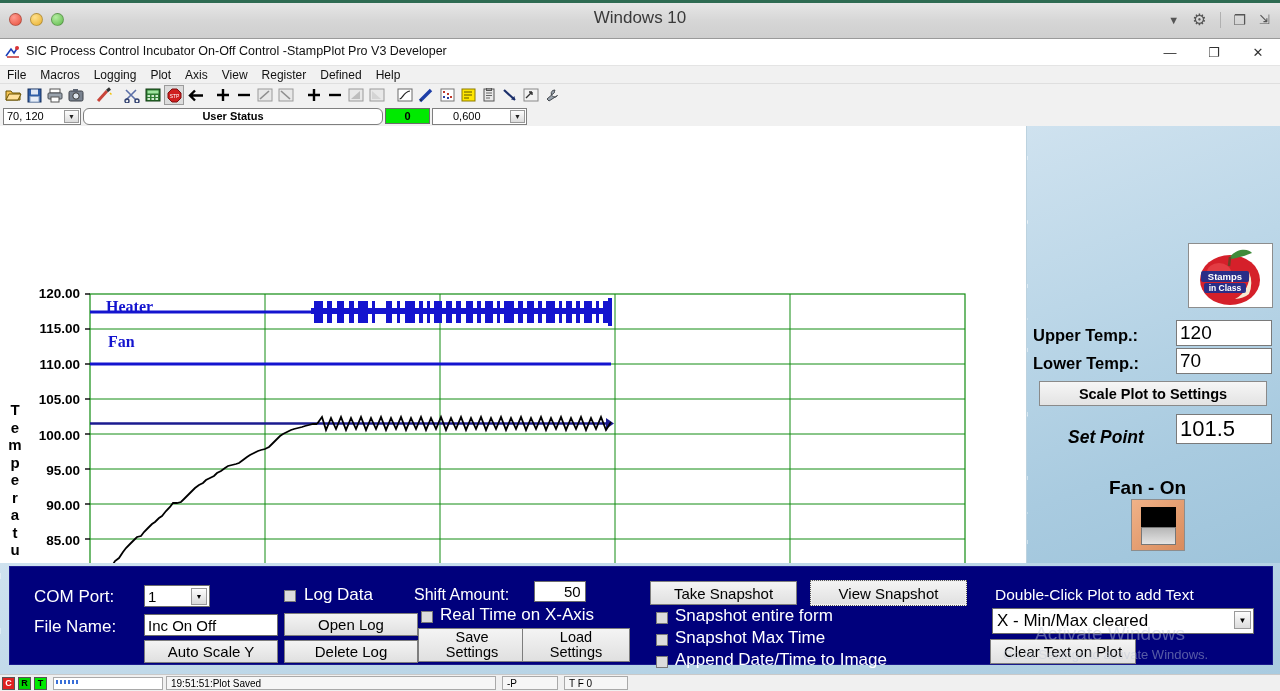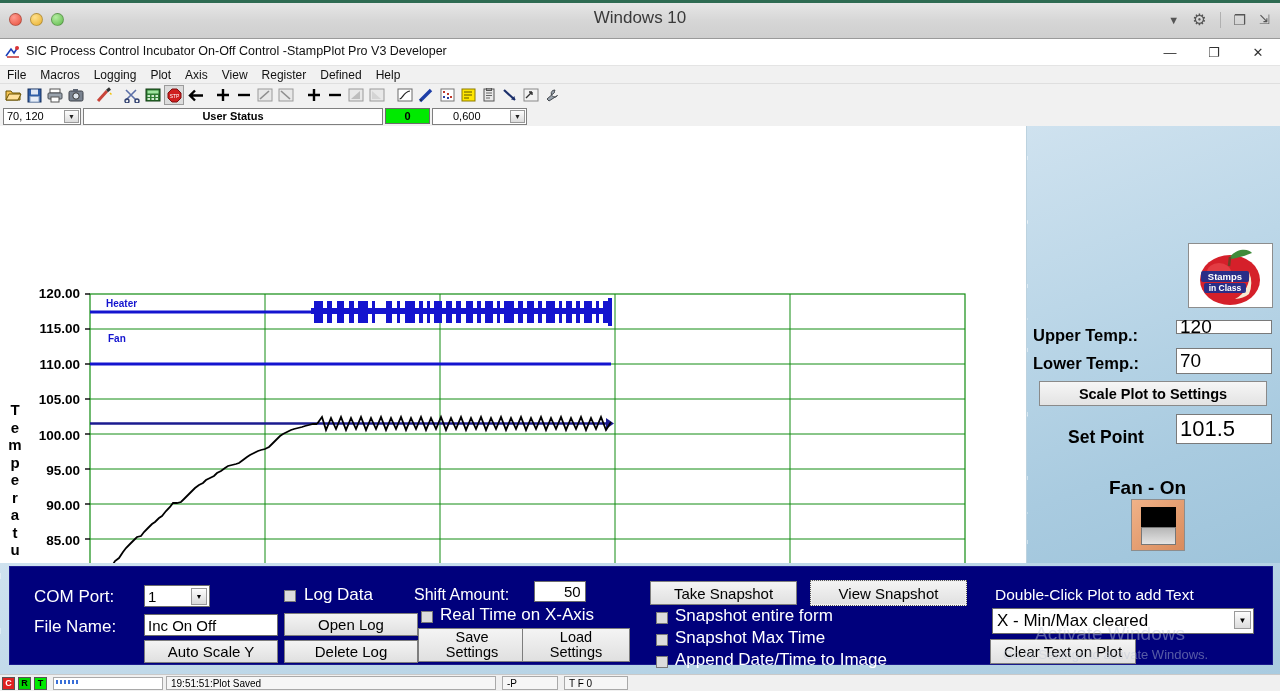--- a/index.html
+++ b/index.html
@@ -85,21 +85,21 @@
   }
 
   .yaxis-title { position:absolute; left:4px; top:275px; width:22px; text-align:center;
                  font-size:15px; font-weight:bold; color:#000; line-height:17.5px; }
 
   .ylab { position:absolute; right:0; font-size:13.5px; font-weight:bold; color:#000;
           text-align:right; white-space:nowrap; }
   .xlab { position:absolute; font-size:13.5px; font-weight:bold; color:#000; text-align:center; }
   .xaxis-title { position:absolute; font-size:16px; font-weight:bold; color:#000; }
 
-  .series-label { position:absolute; font-size:10px; font-weight:bold; color:#1414cf; }
+  .series-label { position:absolute; font-size:16px; font-weight:bold; color:#1414cf;font-family:Liberation Serif, serif; }
 
   
   .logo-box { position:absolute; left:1188px; top:117px; width:85px; height:65px;
               background:#fff; border:1px solid #8d8d8d; overflow:hidden; }
   .sp-label { position:absolute; font-weight:bold; color:#000; white-space:nowrap; }
   .sp-input { position:absolute; background:#fff; border:1px solid #7a7a7a; color:#000;
               display:flex; align-items:center; padding-left:3px; }
   .sp-btn { position:absolute; background:linear-gradient(#f6f6f6,#e3e3e3);
             border:1px solid #8a8a8a; display:flex; align-items:center; justify-content:center;
             font-weight:bold; color:#000; }
@@ -367,21 +367,21 @@
             <path d="M10 2 a3.5 3.5 0 1 0 2.5 5.5 L4 13 L2 11 L9.5 4.5 A3.5 3.5 0 0 1 10 2z" fill="#9aa3ad" stroke="#44494f"></path>
           </svg>
       </div>
     </div>
 
     <div class="row2">
       <div class="combo" style="width:78px;">
         <span>70, 120</span>
         <span class="arrow">▼</span>
       </div>
-      <div class="statusbox" style="max-width:300px;">User Status</div>
+      <div class="statusbox" style="max-width:300px;border-radius:6px;">User Status</div>
       <div class="greenbox">0</div>
       <div class="combo" style="width:95px;padding-left:20px;">
         <span>0,600</span>
         <span class="arrow">▼</span>
       </div>
     </div>
 
     <div class="content">
 
       <div class="plot-area">
@@ -534,28 +534,28 @@
           <path d="M41 13 L40 22" stroke="#6b4226" stroke-width="2.5"></path>
           <path d="M60 28 a16 22 0 0 1 0 22 a20 14 0 0 1 -14 5 a26 26 0 0 0 14 -27z" fill="#f6ead2"></path>
           <rect x="12" y="27" width="48" height="11" rx="2" fill="#1b2f8f" opacity=".92"></rect>
           <text x="36" y="36" font-size="9.5" font-weight="bold" fill="#ffffff" text-anchor="middle" font-family="sans-serif">Stamps</text>
           <rect x="15" y="39" width="42" height="10" rx="2" fill="#1b2f8f" opacity=".92"></rect>
           <text x="36" y="47" font-size="8.5" font-weight="bold" fill="#ffffff" text-anchor="middle" font-family="sans-serif">in Class</text>
         </svg>
       </div>
 
       <div class="sp-label" style="left:1033px; top:200px; font-size:16.5px;">Upper Temp.:</div>
-      <div class="sp-input" style="left:1176px; top:194px; width:96px; height:14px; font-size:19px;">120</div>
+      <div class="sp-input" style="left:1176px; top:194px; width:96px; height:26px; font-size:19px;">120</div>
 
       <div class="sp-label" style="left:1033px; top:228px; font-size:16.5px;">Lower Temp.:</div>
       <div class="sp-input" style="left:1176px; top:222px; width:96px; height:26px; font-size:19px;">70</div>
 
       <div class="sp-btn" style="left:1039px; top:255px; width:228px; height:25px; font-size:14.5px;">Scale Plot to Settings</div>
 
-      <div class="sp-label" style="left:1068px; top:301px; font-size:17.5px;">Set Point</div>
+      <div class="sp-label" style="left:1068px; top:301px; font-size:17.5px;font-style:italic;">Set Point</div>
       <div class="sp-input" style="left:1176px; top:288px; width:96px; height:30px; font-size:22px;">101.5</div>
 
       <div class="sp-label" style="left:1109px; top:351px; font-size:19px;">Fan - On</div>
       <div class="fan-switch">
         <div class="inner-top"></div>
         <div class="inner-bot"></div>
       </div>
 
       <div class="sp-label" style="left:1098px; top:447px; font-size:17px;">Temp.:</div>
       <div class="yellowbox" style="left:1174px; top:444px; width:98px; height:25px; font-size:19px;">100.78</div>

